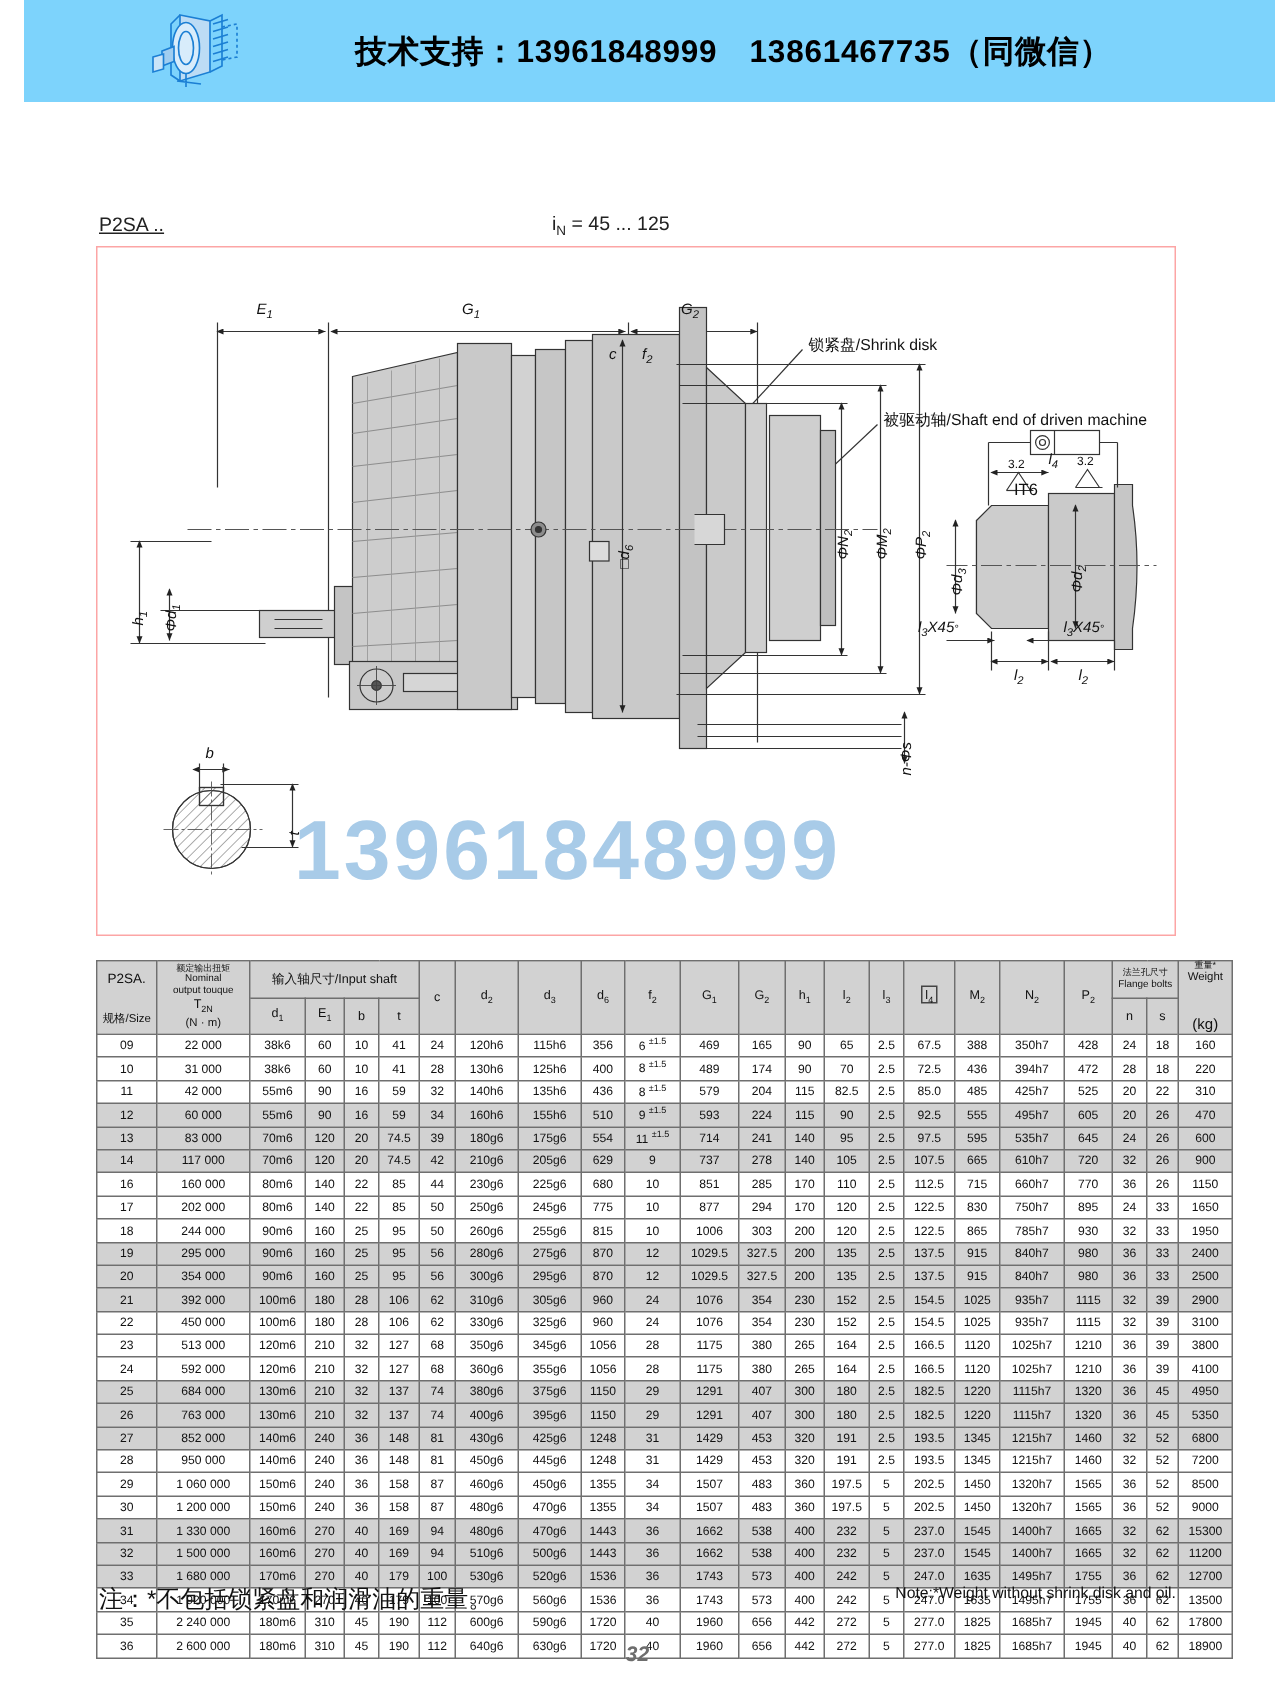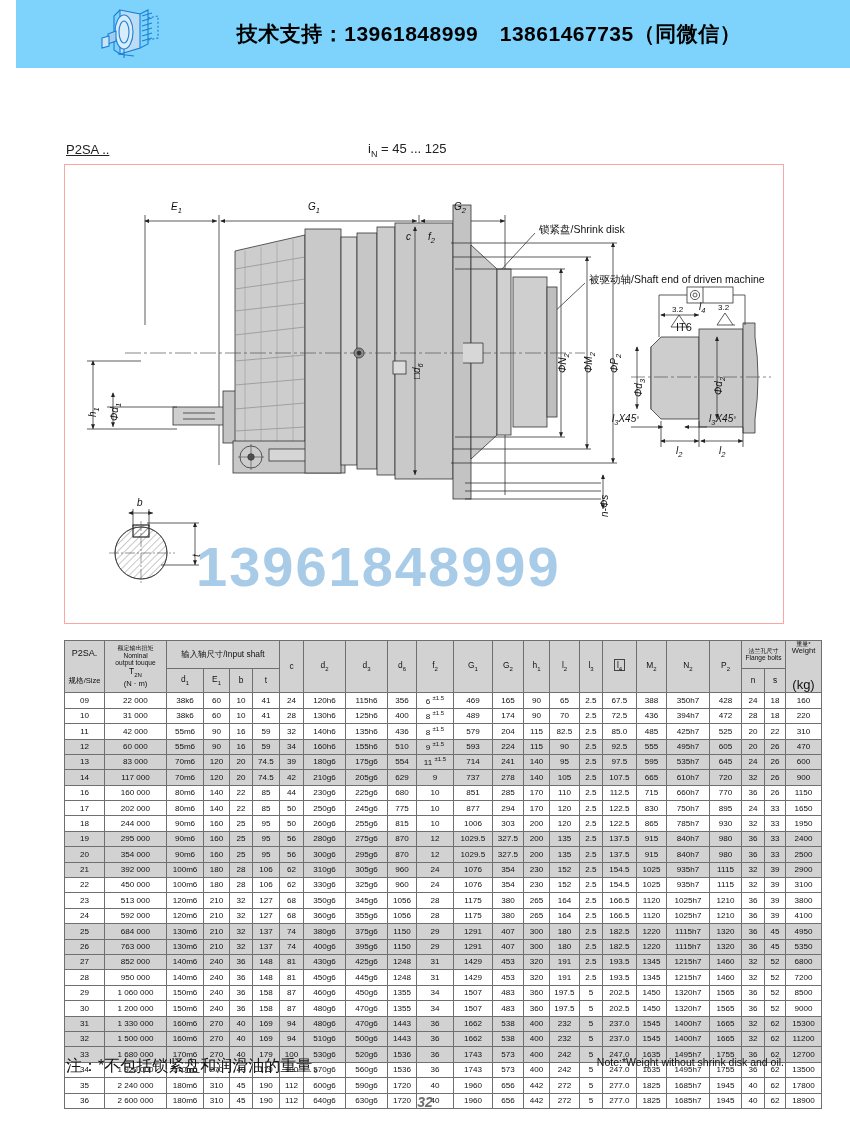--- a/index.html
+++ b/index.html
@@ -321,21 +321,21 @@
         <th rowspan="2">M<sub>2</sub></th>
         <th rowspan="2">N<sub>2</sub></th>
         <th rowspan="2">P<sub>2</sub></th>
         <th colspan="2">
           <span class="zh">法兰孔尺寸</span>
           <span class="en">Flange bolts</span>
         </th>
         <th rowspan="2">
           <span class="zh">重量*</span>
           <span class="en" style="font-size:7.6px;">Weight</span>
-          <span class="en" style="font-size:13px;margin-top:22px;">(kg)</span>
+          <span class="en" style="font-size:10px;margin-top:22px;">(kg)</span>
         </th>
       </tr>
       <tr>
         <th>d<sub>1</sub></th>
         <th>E<sub>1</sub></th>
         <th>b</th>
         <th>t</th>
         <th>n</th>
         <th>s</th>
       </tr>

